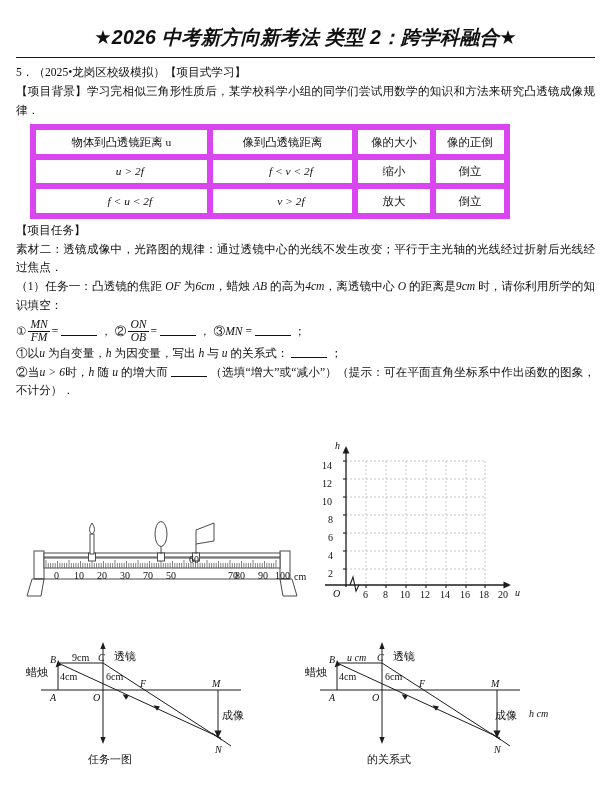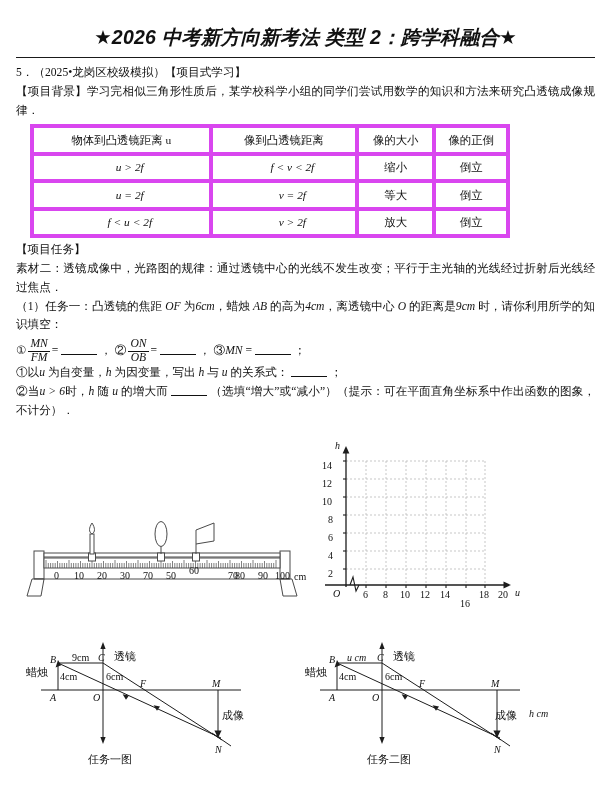--- a/index.html
+++ b/index.html
@@ -30,21 +30,21 @@
   .frac .top{display:block;border-bottom:1.1px solid #111;padding:0 2px;}
   .frac .bot{display:block;padding:0 2px;}
   .nobr{white-space:nowrap;}
 
   
   table.rules{
     border-collapse:collapse;margin:4px 0 3px 14px;width:480px;
     font-size:11.4px;
   }
   table.rules td{
-    border:4px solid #d946ef;text-align:center;padding:2.5px 3px;height:15px;
+    border:6px solid #d946ef;text-align:center;padding:2.5px 3px;height:15px;
   }
   table.rules td.hd{font-size:11.4px;}
   table.rules .m{font-style:italic;padding-left:20px;}
 
   
   .fig{position:absolute;}
   .lbl{position:absolute;font-size:10px;white-space:nowrap;}
   .lbl.it{font-style:italic;}
   .lblcn{position:absolute;font-size:11px;white-space:nowrap;
          font-family:Liberation Sans, sans-serif;}
@@ -76,26 +76,20 @@
           <tr>
         <td class="hd" style="width:186px">物体到凸透镜距离 u</td>
         <td class="hd" style="width:150px">像到凸透镜距离</td>
         <td class="hd" style="width:74px">像的大小</td>
         <td class="hd" style="width:70px">像的正倒</td>
       </tr>
       <tr>
         <td class="m">u &gt; 2f</td>
         <td class="m">f &lt; v &lt; 2f</td>
         <td>缩小</td>
-        <td>倒立</td>
-      </tr>
-      <tr>
-        <td class="m">u = 2f</td>
-        <td class="m">v = 2f</td>
-        <td>等大</td>
         <td>倒立</td>
       </tr>
       <tr>
         <td class="m">f &lt; u &lt; 2f</td>
         <td class="m">v &gt; 2f</td>
         <td>放大</td>
         <td>倒立</td>
       </tr>
     </tbody>
       </table>
@@ -178,21 +172,21 @@
     <span class="lbl" style="left:13px;top:92px">6</span>
     <span class="lbl" style="left:13px;top:74px">8</span>
     <span class="lbl" style="left:7px;top:56px">10</span>
     <span class="lbl" style="left:7px;top:38px">12</span>
     <span class="lbl" style="left:7px;top:20px">14</span>
     <span class="lbl" style="left:48px;top:149px">6</span>
     <span class="lbl" style="left:68px;top:149px">8</span>
     <span class="lbl" style="left:85px;top:149px">10</span>
     <span class="lbl" style="left:105px;top:149px">12</span>
     <span class="lbl" style="left:125px;top:149px">14</span>
-    <span class="lbl" style="left:145px;top:158px">16</span>
+    <span class="lbl" style="left:145px;top:149px">16</span>
     <span class="lbl" style="left:164px;top:149px">18</span>
     <span class="lbl" style="left:183px;top:149px">20</span>
   </div>
 
   <div class="fig" style="left:22px;top:520px;width:290px;height:90px">
     <svg width="290" height="90" viewBox="0 0 290 90">
       <g stroke="#4a4a4a" stroke-width="1" fill="#ffffff">
 
         <rect x="12" y="31" width="10" height="28"></rect>
         <rect x="258" y="31" width="10" height="28"></rect>
@@ -324,21 +318,21 @@
         <line x1="174" y1="24" x2="174" y2="34"></line>
         <path d="M 174 24 L 174 10 L 192 3 L 192 21 Z"></path>
       </g>
     </svg>
     <span class="lbl" style="left:32px;top:50px">0</span>
     <span class="lbl" style="left:52px;top:50px">10</span>
     <span class="lbl" style="left:75px;top:50px">20</span>
     <span class="lbl" style="left:98px;top:50px">30</span>
     <span class="lbl" style="left:121px;top:50px">70</span>
     <span class="lbl" style="left:144px;top:50px">50</span>
-    <span class="lbl" style="left:167px;top:45px">60</span>
+    <span class="lbl" style="left:167px;top:34px">60</span>
     <span class="lbl" style="left:206px;top:50px">70</span>
     <span class="lbl" style="left:213px;top:50px">80</span>
     <span class="lbl" style="left:236px;top:50px">90</span>
     <span class="lbl" style="left:253px;top:50px">100</span>
     <span class="lbl" style="left:272px;top:51px">cm</span>
   </div>
 
   <div class="fig" style="left:26px;top:628px;width:270px;height:150px">
     <svg width="270" height="150" viewBox="0 0 270 150">
       <g stroke="#1d1d1d" stroke-width="1" fill="none">
@@ -400,16 +394,16 @@
     <span class="lbl it" style="left:114px;top:50px">F</span>
     <span class="lbl it" style="left:186px;top:50px">M</span>
     <span class="lbl it" style="left:189px;top:116px">N</span>
     <span class="lbl it" style="left:42px;top:24px">u cm</span>
     <span class="lbl" style="left:34px;top:43px">4cm</span>
     <span class="lbl" style="left:80px;top:43px">6cm</span>
     <span class="lbl it" style="left:224px;top:80px">h cm</span>
     <span class="lblcn" style="left:88px;top:21px">透镜</span>
     <span class="lblcn" style="left:0px;top:37px">蜡烛</span>
     <span class="lblcn" style="left:190px;top:80px">成像</span>
-    <span class="lblcn" style="left:62px;top:124px">任务二图</span>
+    <span class="lblcn" style="left:62px;top:124px">的关系式</span>
   </div>
 
 </div>
 
 </body></html>

